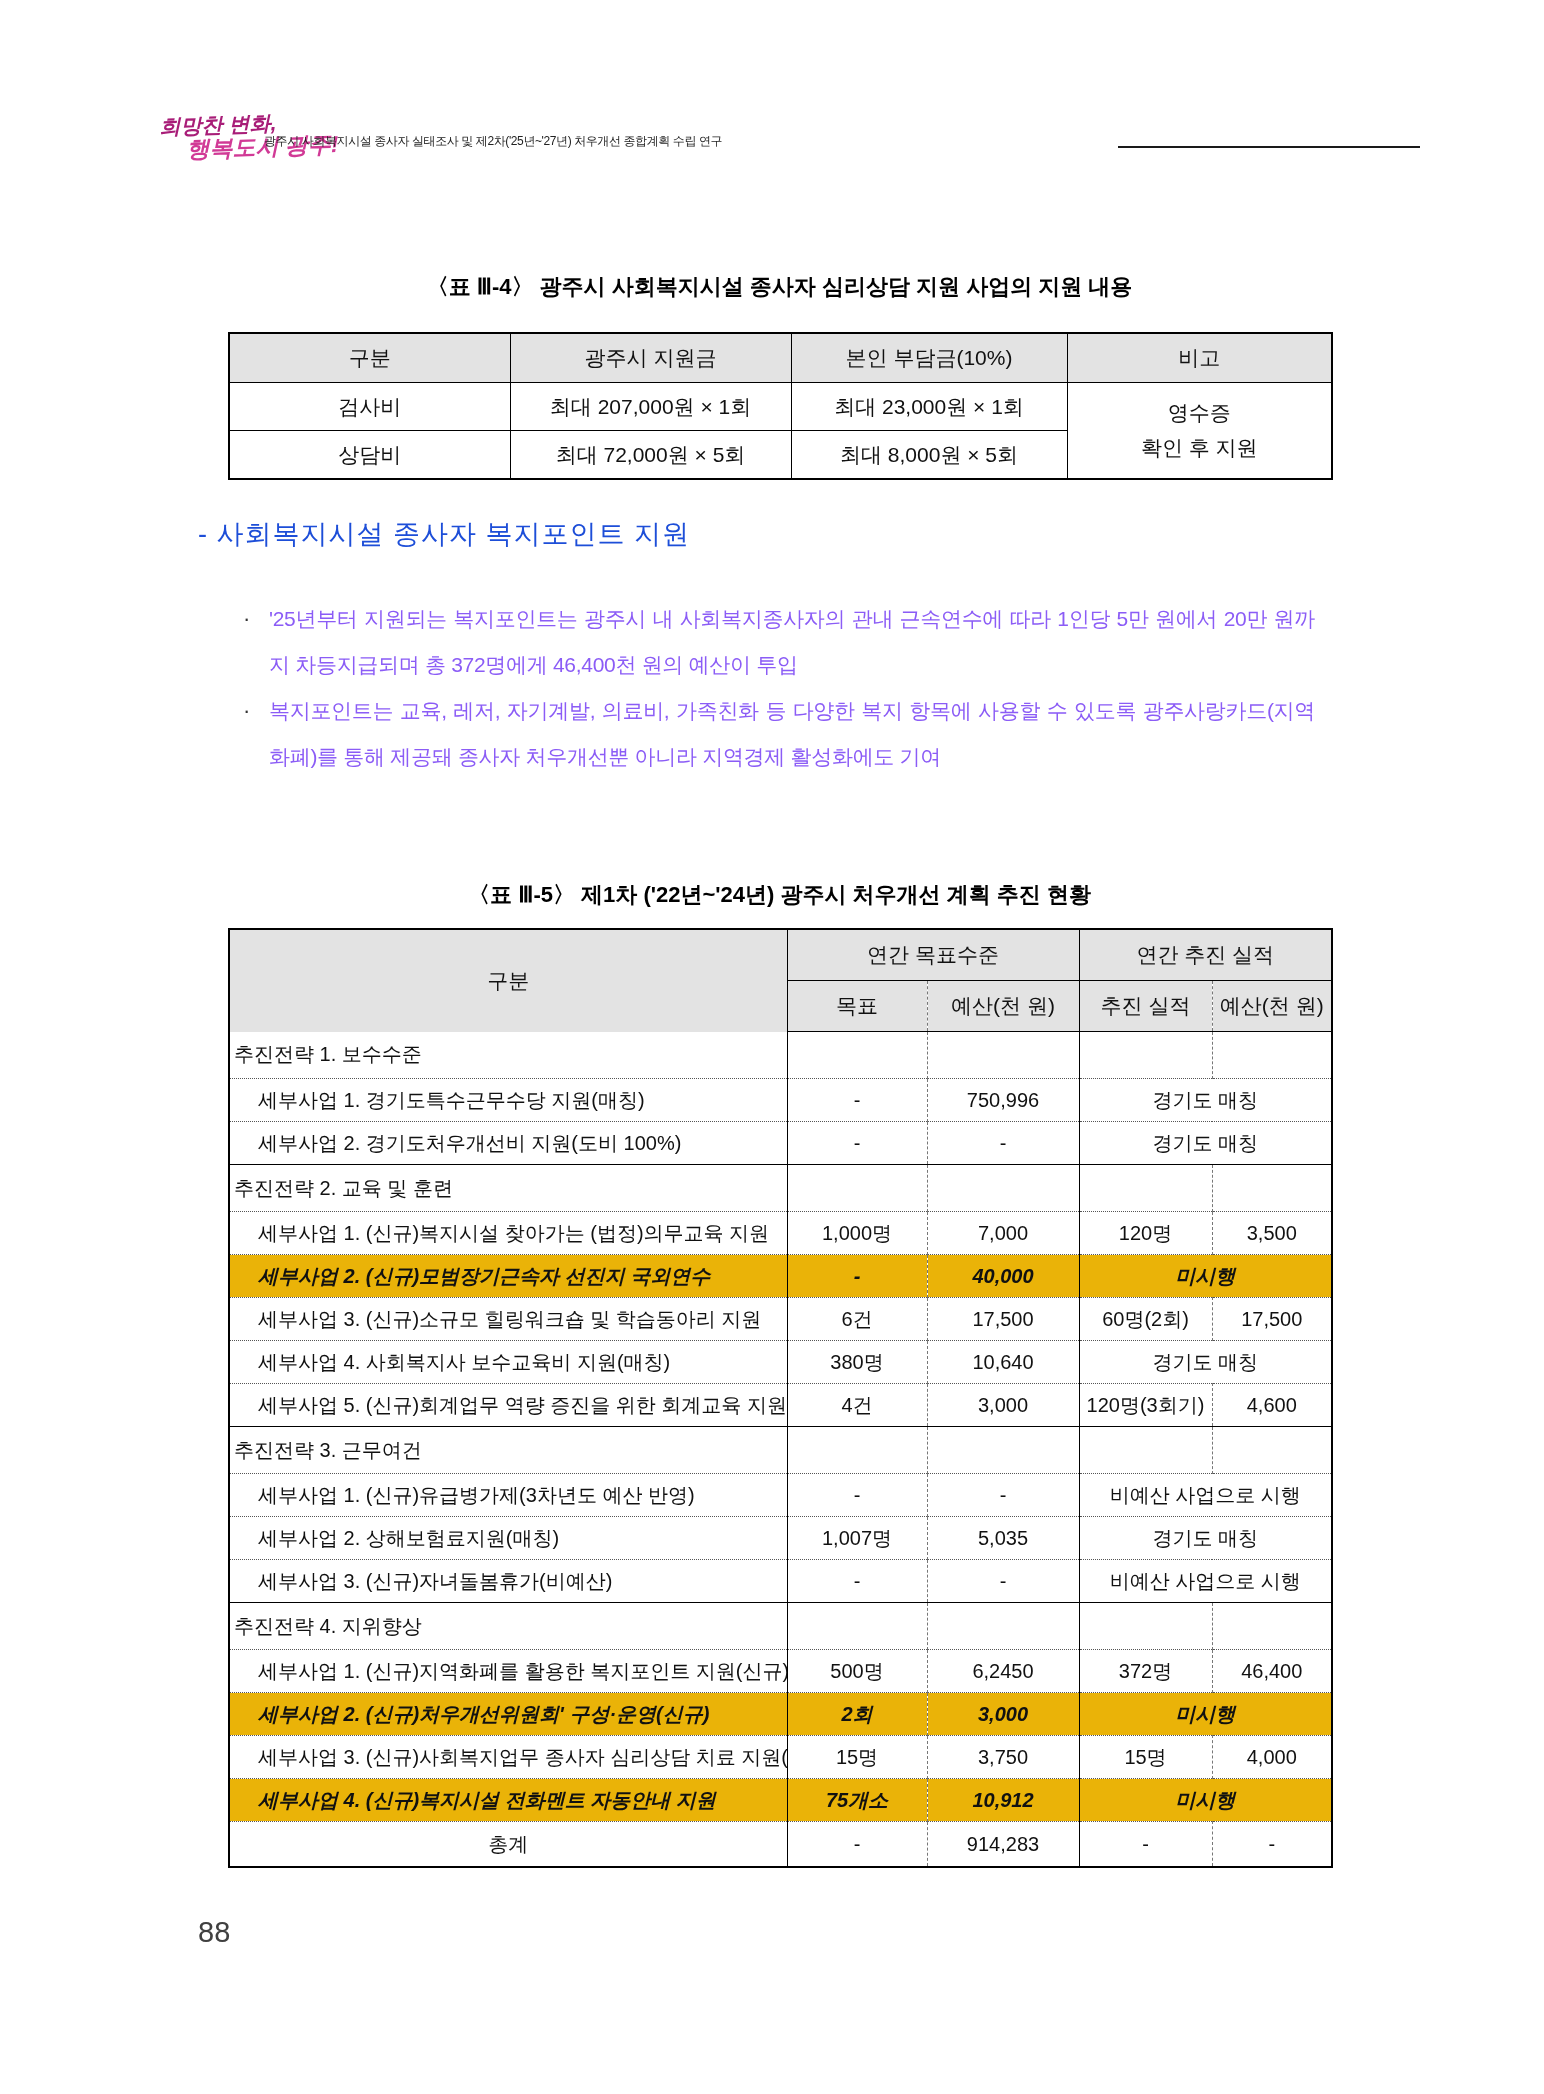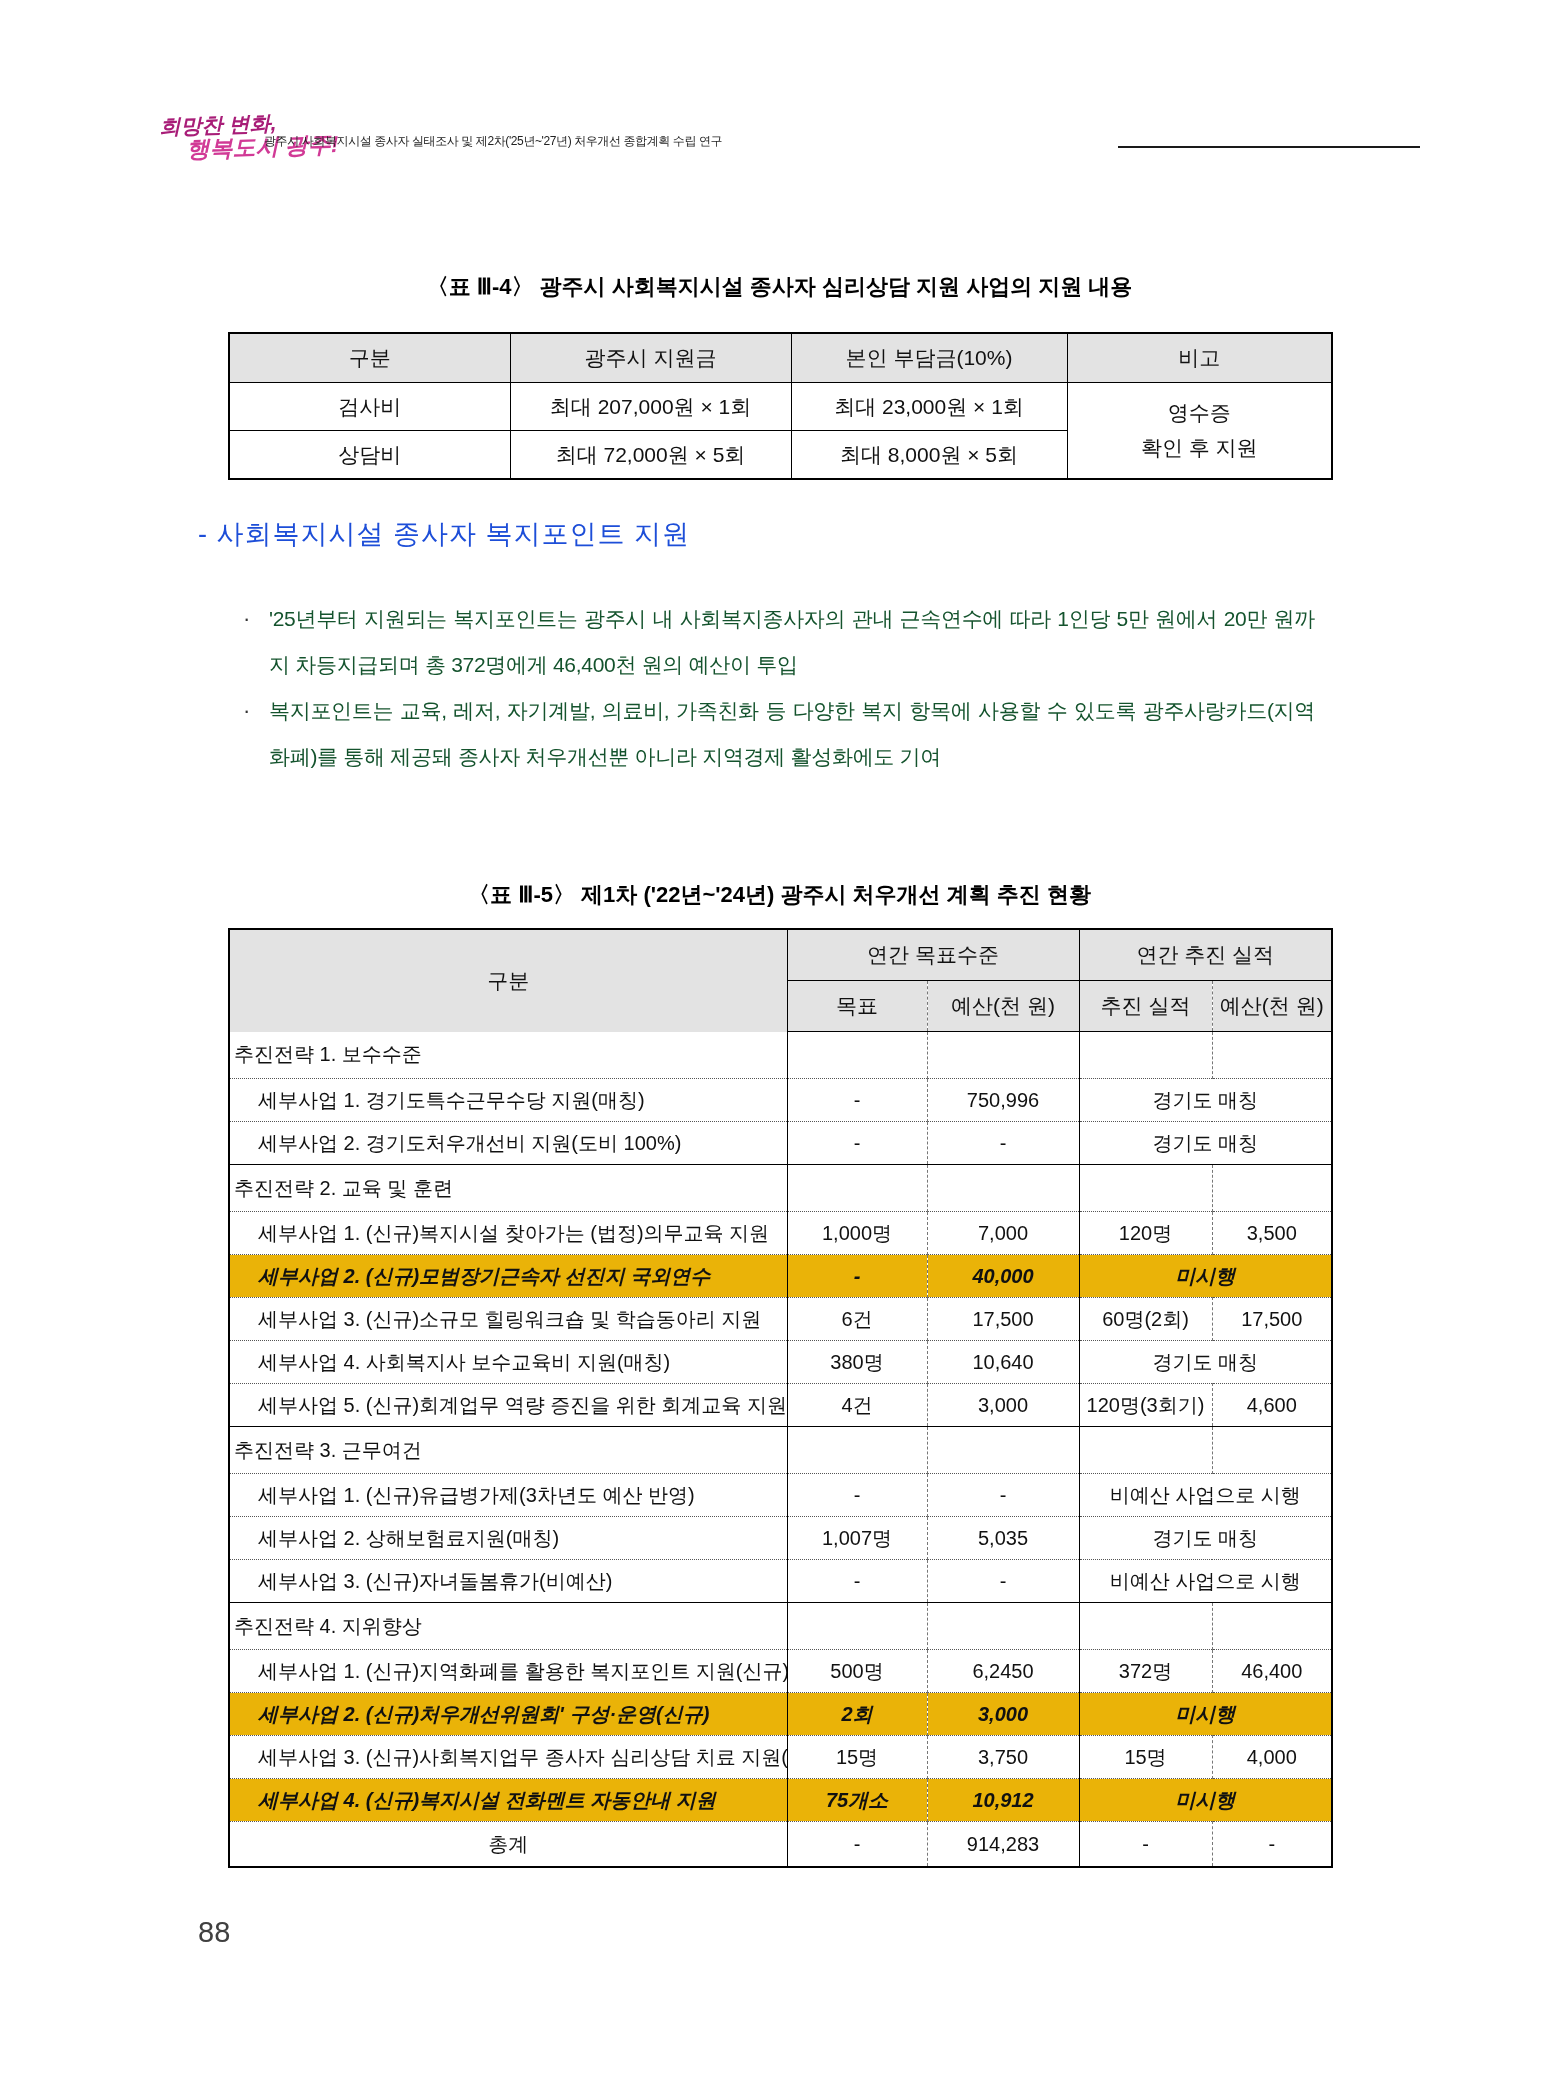--- a/index.html
+++ b/index.html
@@ -29,21 +29,21 @@
   #t4 th { background:#e3e3e3; font-weight:normal; height:46px; font-size:21px; }
   #t4 td { height:45px; font-size:21px; text-align:center; }
   #t4 .note div { line-height:1.65; }
   
   .section-heading { position:absolute; left:198px; top:516px; font-size:27px;
                      letter-spacing:1px; color:#1d4ed8; white-space:nowrap; }
   .bullets { position:absolute; left:243px; top:596px; width:1072px; }
   .bullet { display:flex; }
   .bullet .marker { width:26px; font-size:22px; line-height:46px; color:#333; flex:0 0 26px; }
   .bullet .btext { font-size:21px; line-height:46px; text-align:justify;
-                   letter-spacing:-0.3px; color:#14532d; }
+                   letter-spacing:-0.3px; color:#8b5cf6; }
   
   #t5 { position:absolute; left:228px; top:928px; width:1103px;
         border-collapse:collapse; table-layout:fixed; border:2.5px solid #000; }
   #t5 th, #t5 td { padding:0 6px; overflow:hidden; white-space:nowrap; }
   #t5 thead th { background:#e3e3e3; font-weight:normal; font-size:21px; height:50px; }
   #t5 thead th.group { border-bottom:1px solid #000; }
   #t5 thead tr.sub th { border-bottom:1.5px solid #000; }
   #t5 .v-solid { border-left:1.5px solid #000; }
   #t5 .v-dash  { border-left:1px dashed #777; }
   #t5 tbody td { font-size:20px; height:42px; text-align:center; color:#111; }

